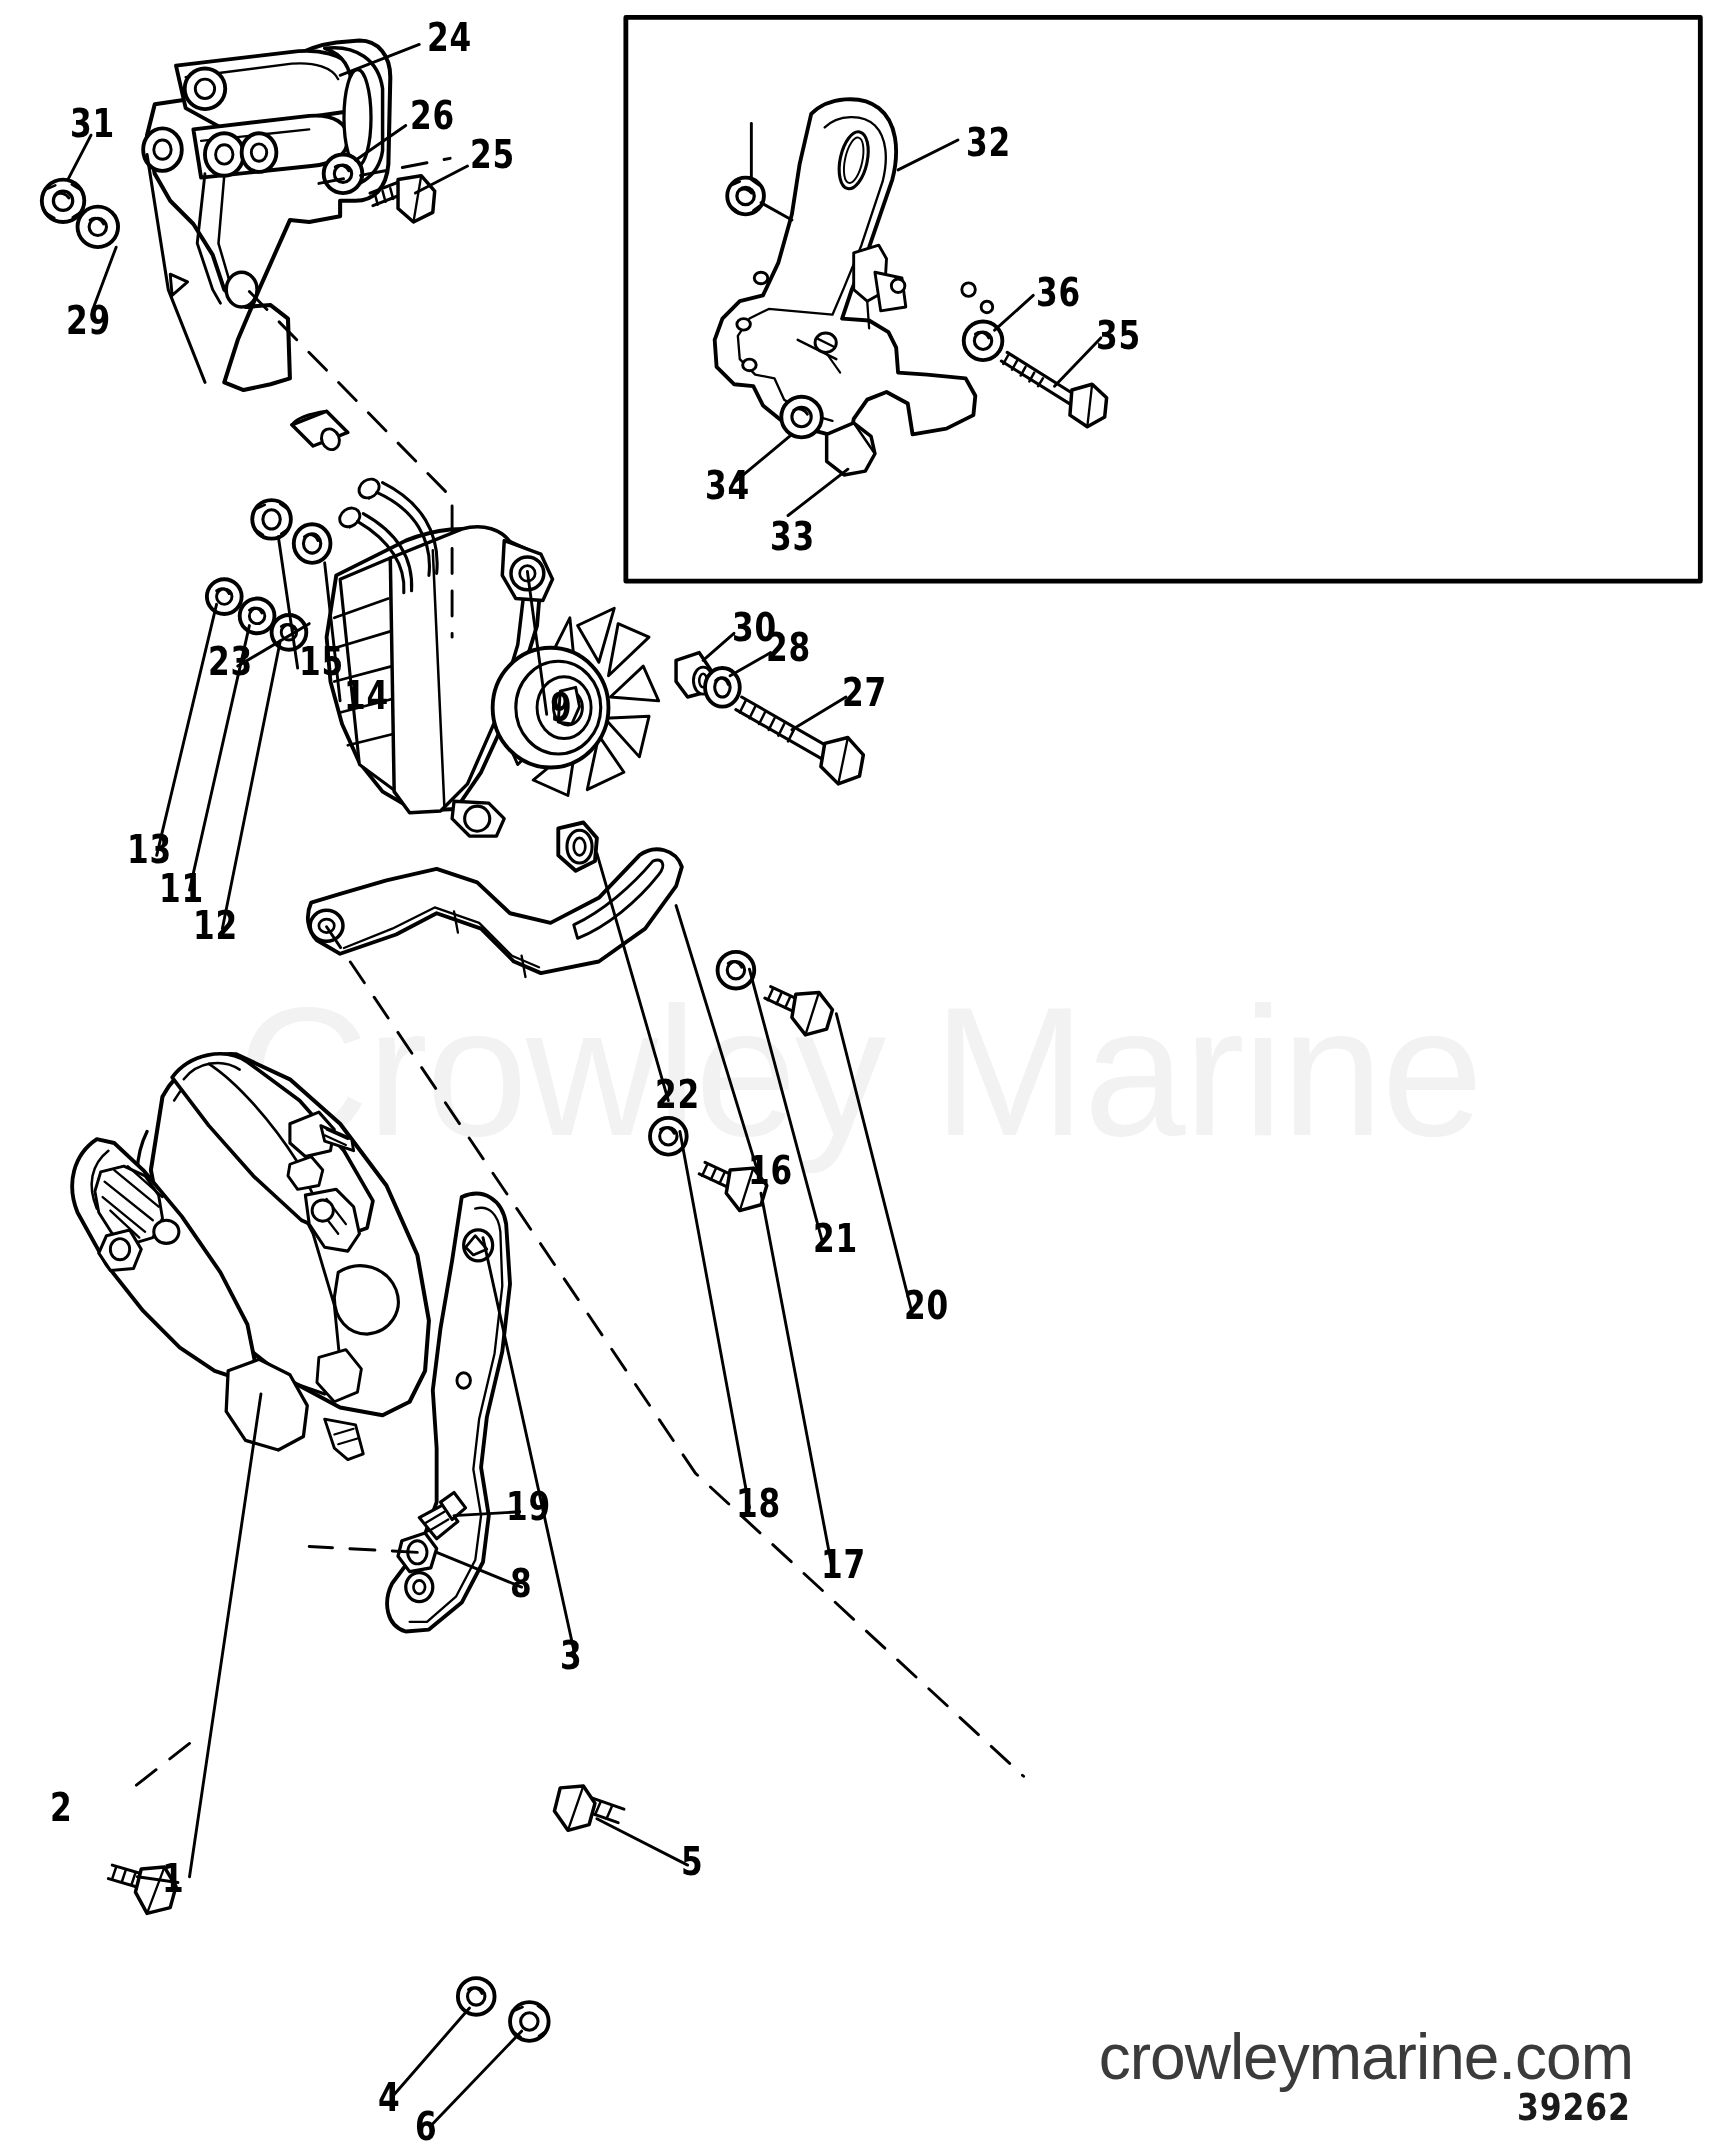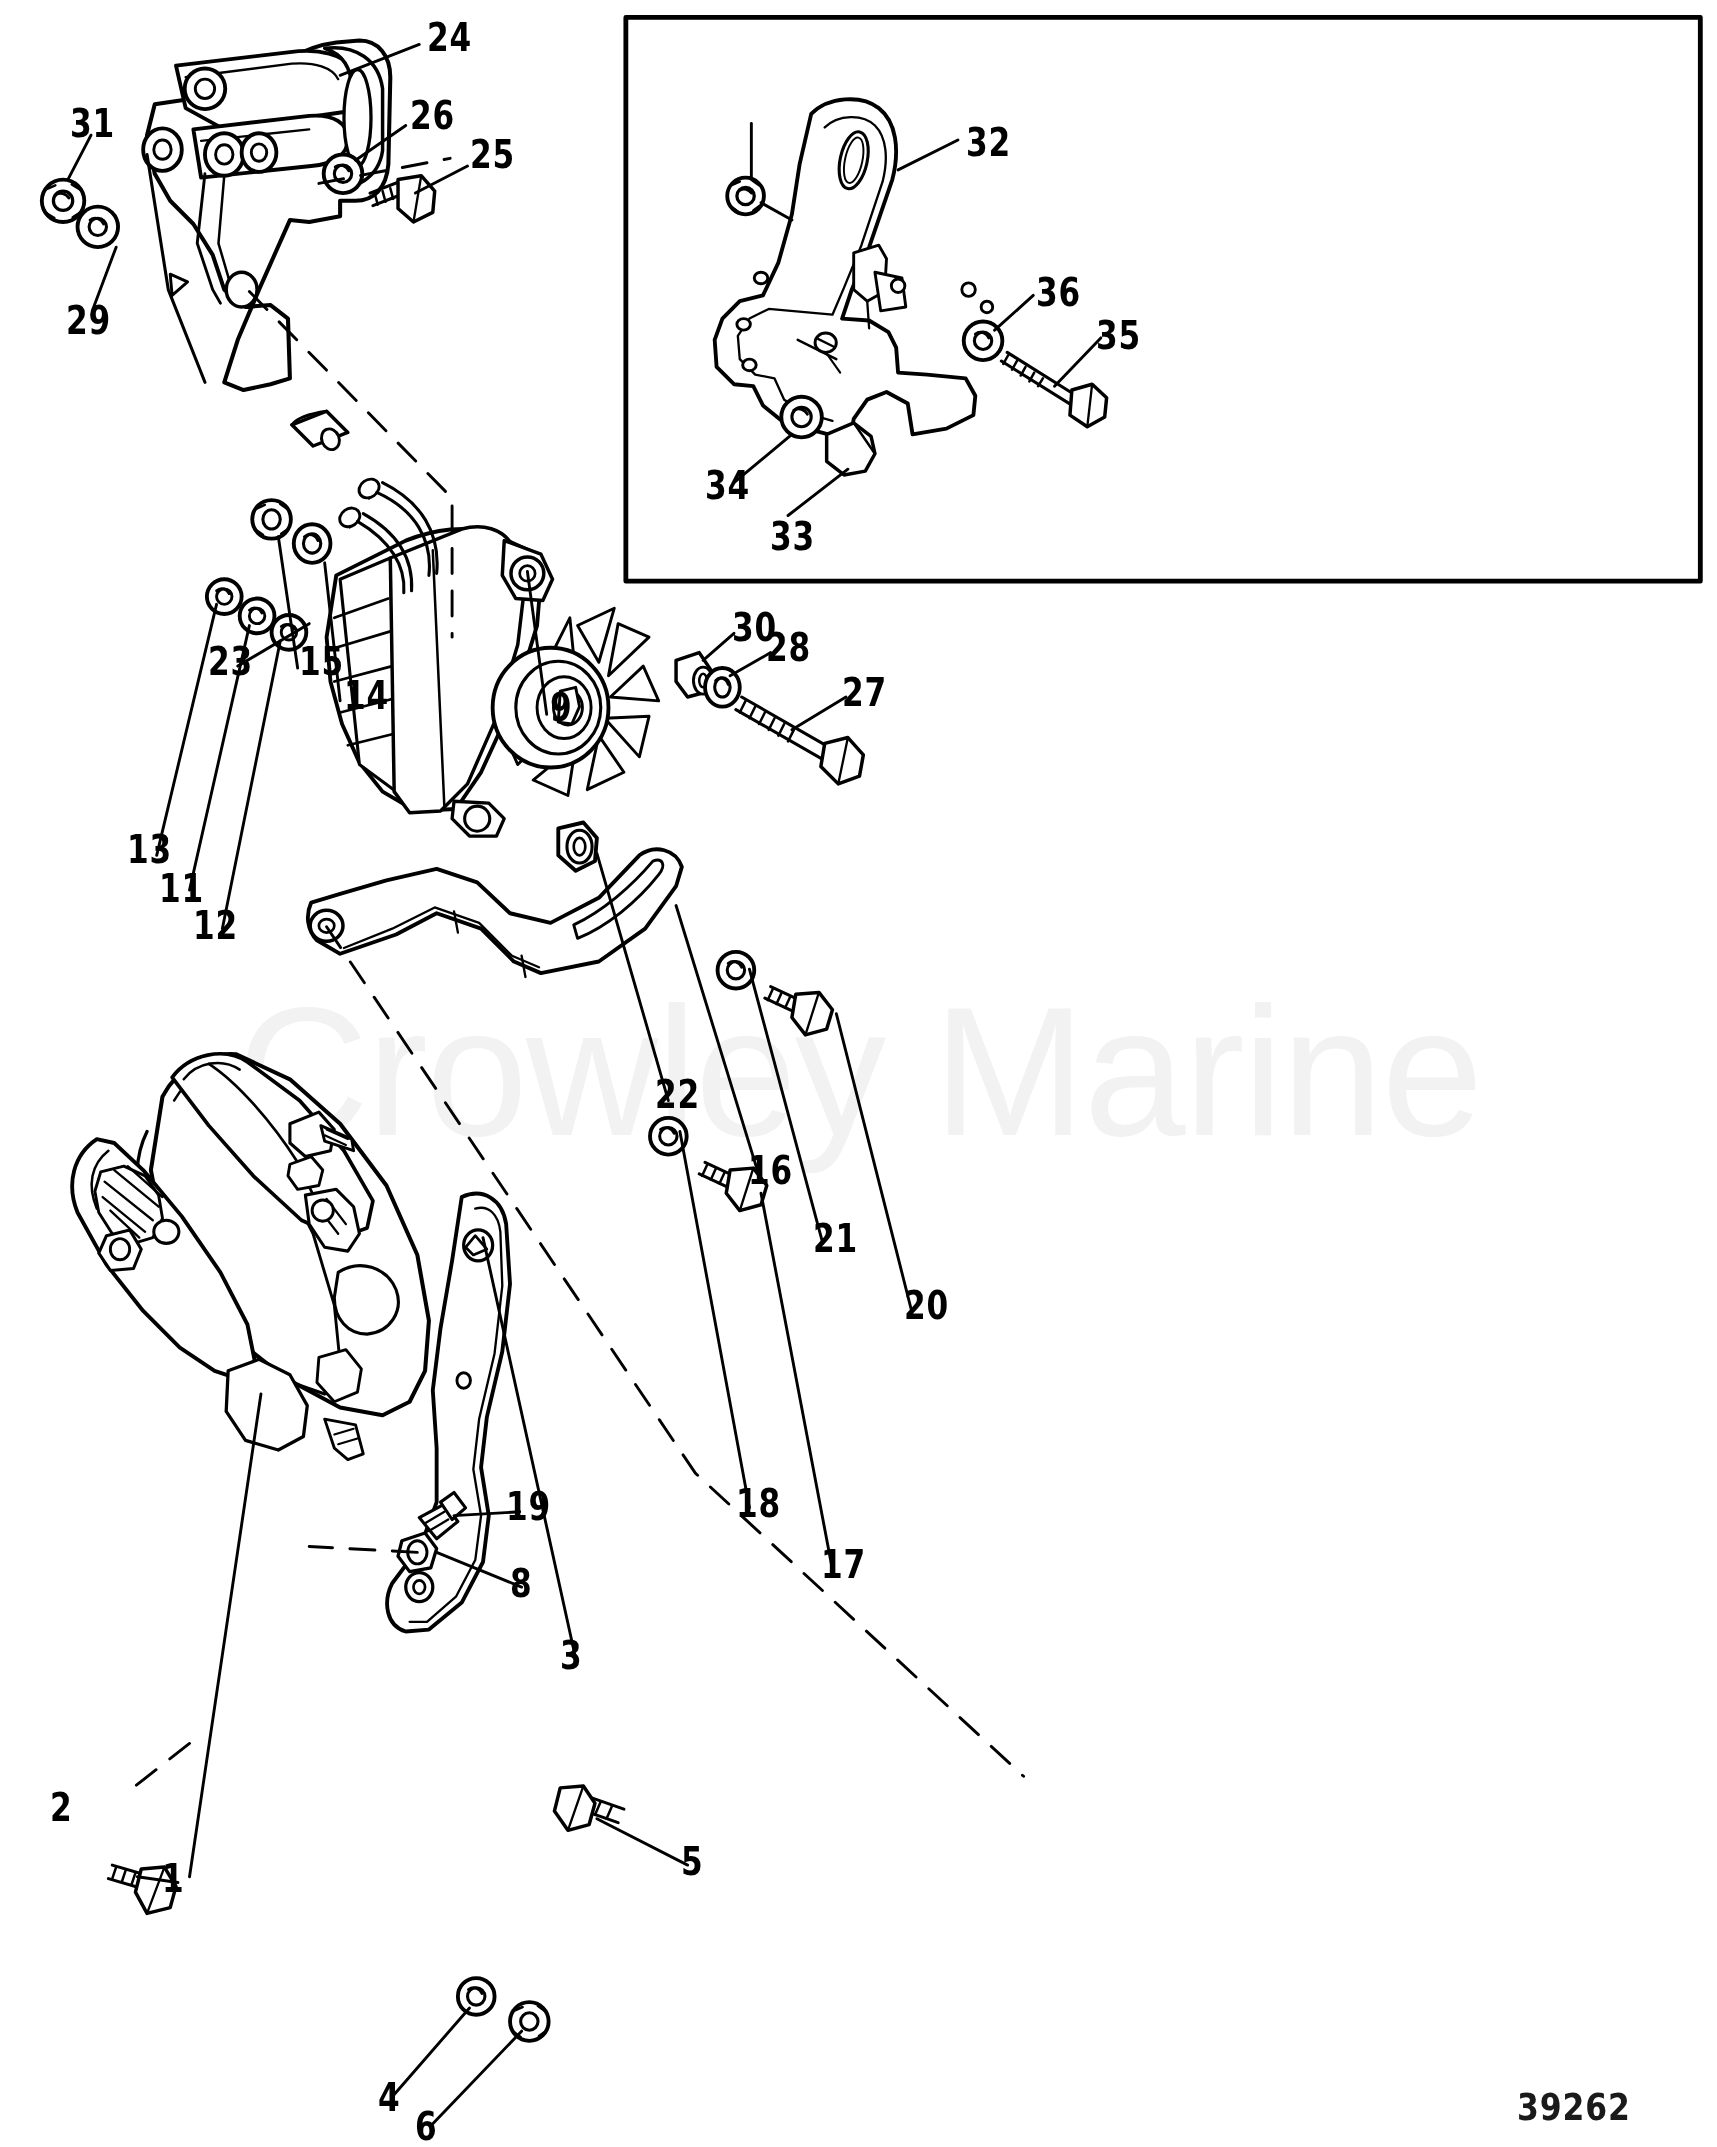--- a/index.html
+++ b/index.html
@@ -610,16 +610,17 @@
 
       <span class="callout" style="left:50px;top:1788px;">2</span>
       <span class="callout" style="left:162px;top:1859px;">1</span>
       <span class="callout" style="left:681px;top:1842px;">5</span>
       <span class="callout" style="left:378px;top:2078px;">4</span>
       <span class="callout" style="left:415px;top:2107px;">6</span>
     </div>
 
   </div>
 
+  <div id="footer-brand">crowleymarine.com</div>
   <div id="footer-partno">39262</div>
 
 </div>
 
 
 </body></html>

